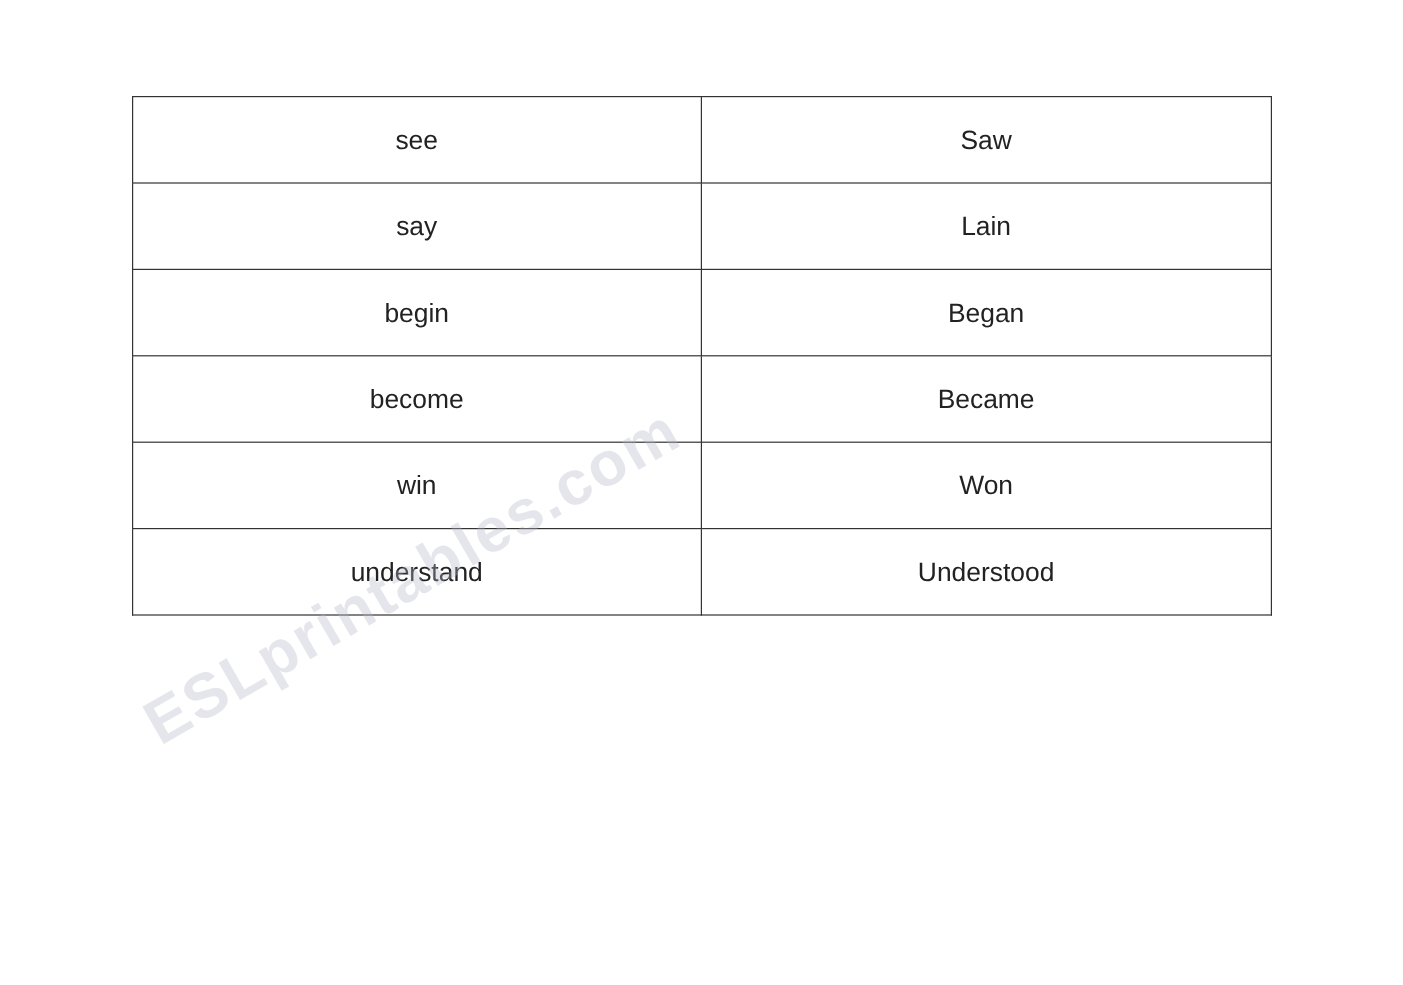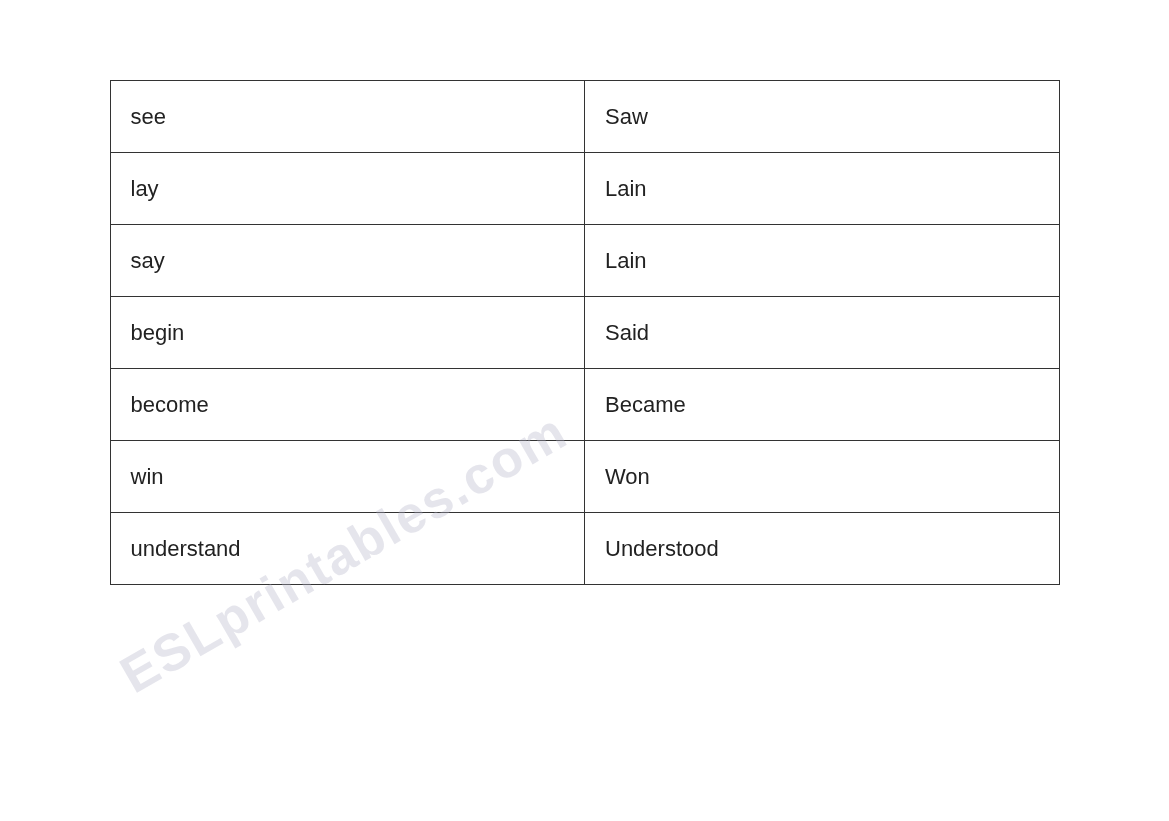--- a/index.html
+++ b/index.html
@@ -23,21 +23,21 @@
       position: relative;
     }
 
     table {
       border-collapse: collapse;
       width: 950px;
     }
 
     td {
       border: 1.5px solid #333333;
-      text-align: left;
+      text-align: center;
       padding: 14px 20px;
       font-size: 22px;
       font-weight: 300;
       color: #222222;
       width: 50%;
       height: 72px;
       vertical-align: middle;
     }
 
     .watermark {
@@ -60,30 +60,26 @@
 <body>
 
 <div class="table-container">
   <table>
     <tbody id="table-body">
     <tr>
           <td>see</td>
           <td>Saw</td>
         </tr>
         <tr>
-          <td>lay</td>
-          <td>Lain</td>
-        </tr>
-        <tr>
           <td>say</td>
           <td>Lain</td>
         </tr>
         <tr>
           <td>begin</td>
-          <td>Said</td>
+          <td>Began</td>
         </tr>
         <tr>
           <td>become</td>
           <td>Became</td>
         </tr>
         <tr>
           <td>win</td>
           <td>Won</td>
         </tr>
         <tr>

